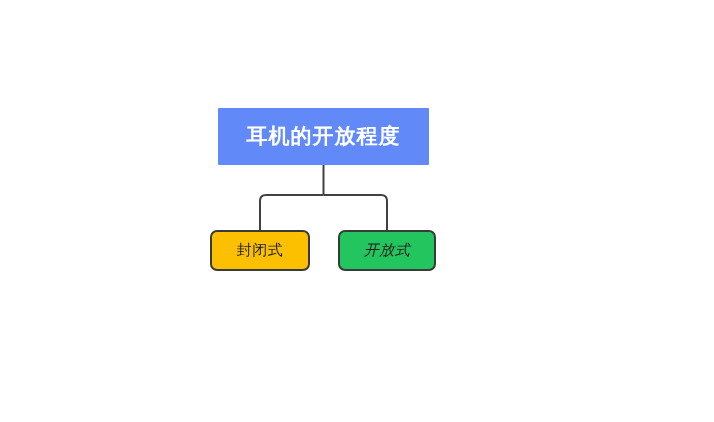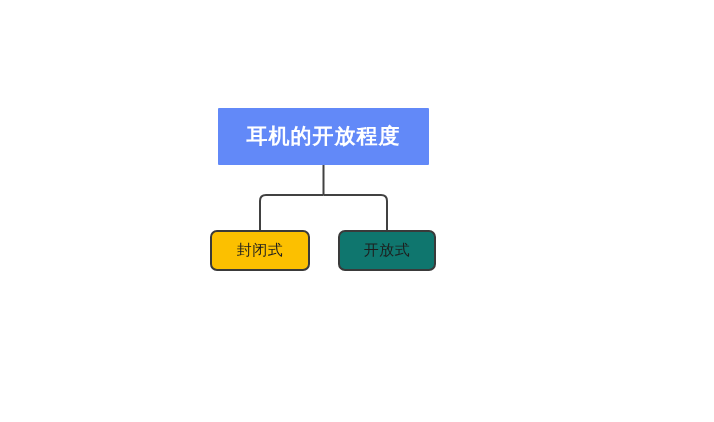--- a/index.html
+++ b/index.html
@@ -79,21 +79,22 @@
 
   .node-child-closed {
     left: 210px;
     width: 100px;
     background: #fcc000;
   }
 
   .node-child-open {
     left: 338px;
     width: 98px;
-    background: #0f766e;
+    background: #22c55e;
+    font-style: italic;
   }
 </style>
 </head>
 <body>
 
 <div id="diagram-canvas">
 
   <svg id="connector-layer" viewBox="0 0 714 422" width="714" height="422" xmlns="http://www.w3.org/2000/svg">
 
     <path d="M 323.5 165 L 323.5 195" fill="none" stroke="#414141" stroke-width="2" stroke-linecap="butt"></path>

